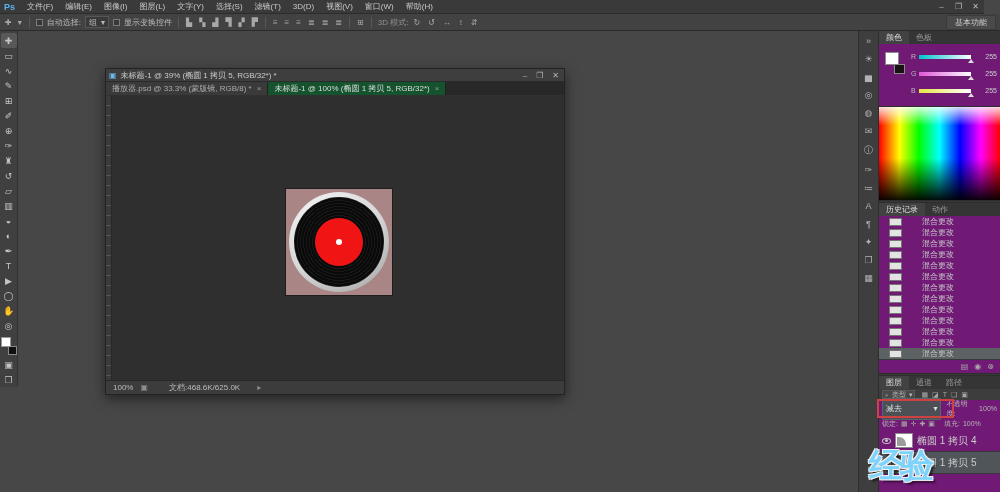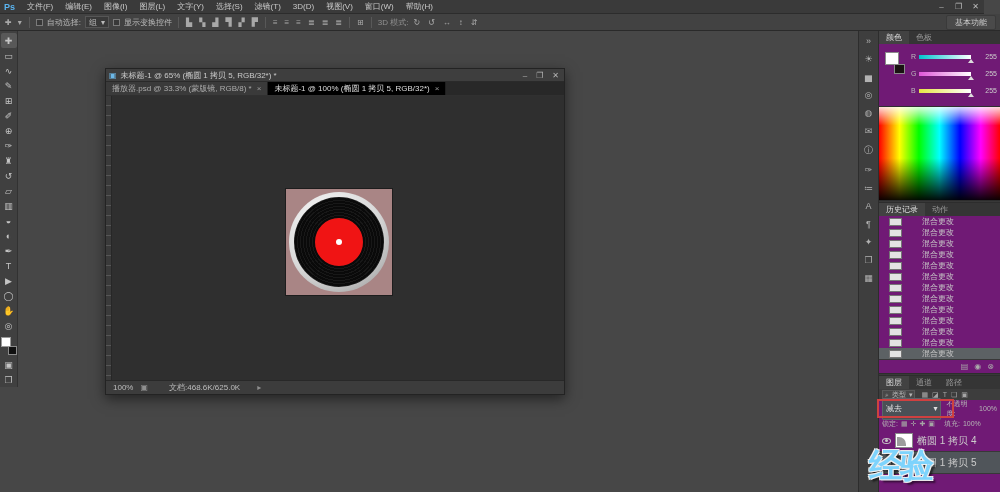--- a/index.html
+++ b/index.html
@@ -42,21 +42,21 @@
   
   #docwin { position:absolute; left:105px; top:68px; width:460px; height:327px;
             background:#303030; border:1px solid #232323; box-shadow:0 4px 12px rgba(0,0,0,.5); z-index:10; }
   .titlebar { height:13px; background:#3e3e3e; border-bottom:1px solid #2a2a2a; display:flex;
               align-items:center; gap:4px; font-size:8px; color:#cacaca; padding:0 3px; }
   .doc-icon { color:#6cb8e8; font-size:8px; }
   .t-ctrls { margin-left:auto; display:flex; gap:9px; color:#b5b5b5; padding-right:2px; }
   .tabrow { height:13px; background:#282828; display:flex; font-size:8px; }
   .dtab { display:flex; align-items:center; gap:5px; padding:0 6px; background:#3a3a3a;
           color:#ababab; border-right:1px solid #1f1f1f; white-space:nowrap; }
-  .dtab.active { background:#000000; color:#dddddd; }
+  .dtab.active { background:#14532d; color:#dddddd; }
   .tab-close { color:#9a9a9a; }
   .doc-content { position:absolute; left:0; right:0; top:27px; bottom:14px; background:#2f2f2f; overflow:hidden; }
   .ruler-v { position:absolute; left:0; top:0; bottom:0; width:6px; background:#3a3a3a;
              border-right:1px solid #272727;
              background-image:repeating-linear-gradient(to bottom, transparent 0 9px, #565656 9px 10px); }
   .statusbar { position:absolute; left:0; right:0; bottom:0; height:14px; background:#3c3c3c;
                border-top:1px solid #282828; display:flex; align-items:center; gap:7px;
                font-size:8px; color:#bdbdbd; padding:0 7px; }
 
   
@@ -251,21 +251,21 @@
   <div style="display:flex; flex-direction:column; align-items:center;">
 
   <span class="tool">▣</span>
       <span class="tool">❐</span>
     </div>
 </div>
 
 <div id="docwin">
   <div class="titlebar">
     <span class="doc-icon">▣</span>
-    <span>未标题-1 @ 65% (椭圆 1 拷贝 5, RGB/32*) *</span>
+    <span>未标题-1 @ 39% (椭圆 1 拷贝 5, RGB/32*) *</span>
     <div class="t-ctrls">
 
     <span>–</span>
         <span>❐</span>
         <span>✕</span>
       </div>
   </div>
   <div class="tabrow">
 
       <span class="dtab">

